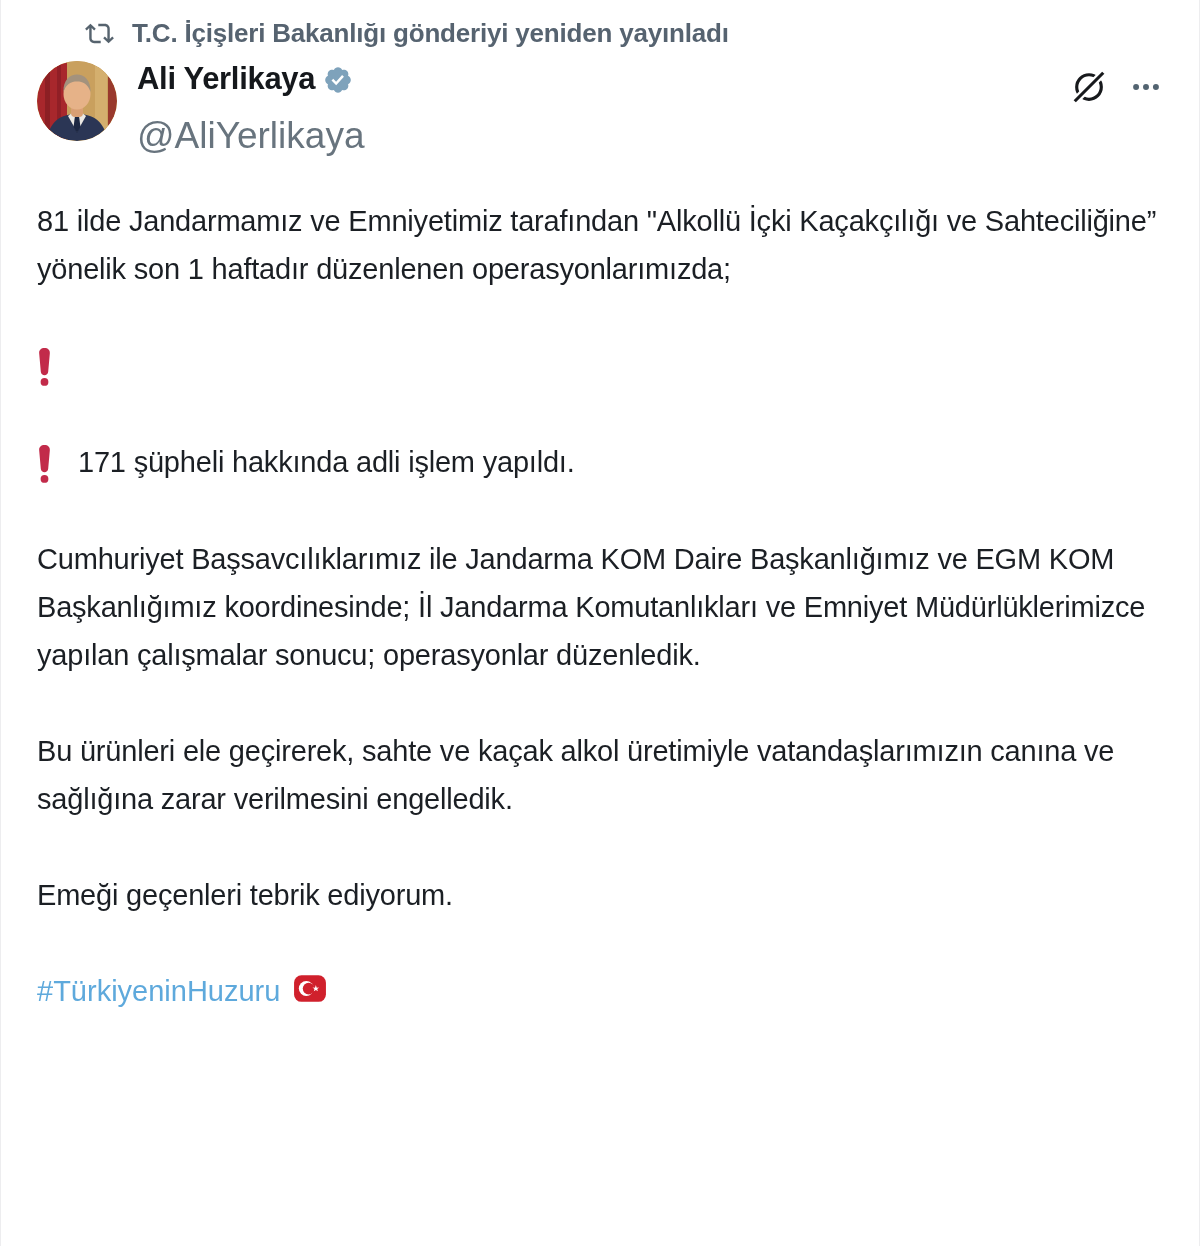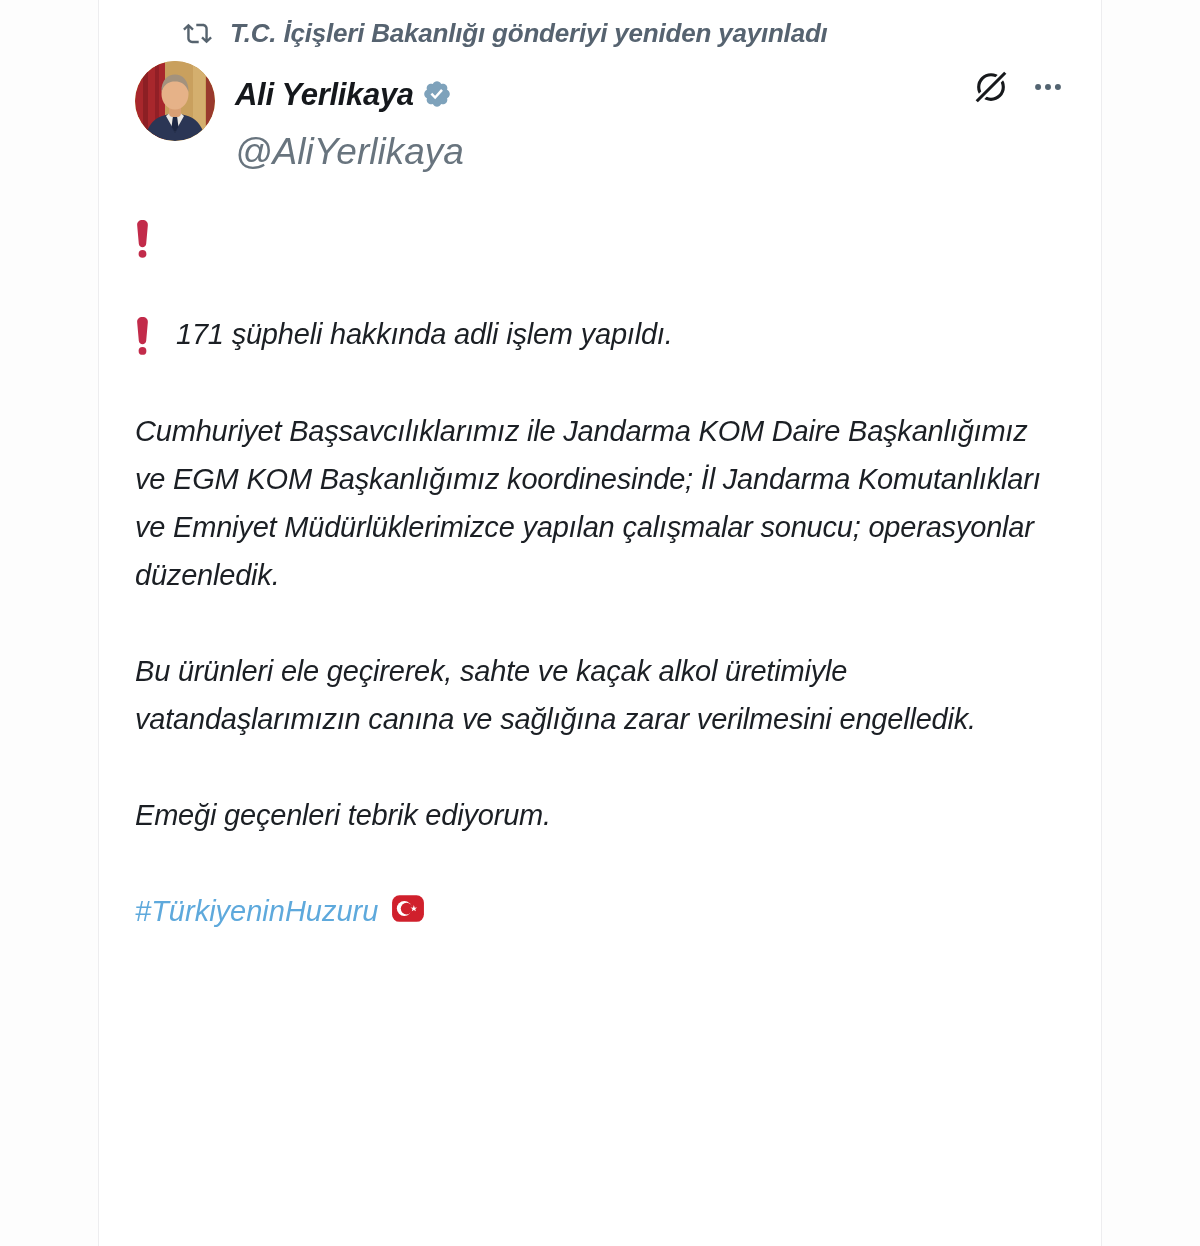--- a/index.html
+++ b/index.html
@@ -3,28 +3,27 @@
 <meta charset="utf-8">
 <style>
   * { margin: 0; padding: 0; box-sizing: border-box; }
   html, body { background: #fdfdfd; }
   body {
     font-family: "Liberation Sans", sans-serif;
     color: #16191d;
     -webkit-font-smoothing: antialiased;
   }
   .canvas {
-    width: 1004px;
+    width: 1200px;
     min-height: 1246px;
     background: #ffffff;
     position: relative;
     margin: 0 auto;
     border-left: 1px solid #ededef;
     border-right: 1px solid #ededef;
-    font-style: italic;
   }
   .inner { padding: 14px 36px 30px 36px; }
 
   
   .repost-line {
     display: flex;
     align-items: center;
     gap: 18px;
     padding-left: 48px;
     margin-top: 4px;
@@ -48,21 +47,21 @@
     width: 80px;
     height: 80px;
     border-radius: 50%;
     overflow: hidden;
     flex: 0 0 80px;
     cursor: pointer;
     background: #c9a05e;
   }
   .avatar svg { display: block; width: 80px; height: 80px; }
   .user-meta { margin-left: 20px; flex: 1 1 auto; }
-  .name-row { display: flex; align-items: flex-start; gap: 8px; margin-top: 16px; }
+  .name-row { display: flex; align-items: center; gap: 8px; margin-top: 0; }
   .display-name {
     font-size: 31px;
     font-weight: 700;
     color: #15181c;
     letter-spacing: -0.3px;
     cursor: pointer;
   }
   .verified { display: inline-flex; margin-top: 2px; }
   .handle {
     font-size: 37px;
@@ -186,20 +185,21 @@
               <circle cx="12" cy="12" r="2.1"></circle>
               <circle cx="19" cy="12" r="2.1"></circle>
             </svg>
           </span>
         </button>
       </div>
     </div>
 
     <div class="post-body">
 
+      <p class="post-text para">81 ilde Jandarmamız ve Emniyetimiz tarafından "Alkollü İçki Kaçakçılığı ve Sahteciliğine” yönelik son 1 haftadır düzenlenen operasyonlarımızda;</p>
 
       <div class="bullet-row">
         <span class="excl">
           <svg width="15" height="39" viewBox="0 0 14 38" fill="#c22b4a">
             <path d="M7 1 C10.3 1 12.5 3 12.2 6 L10.6 24 C10.4 26 8.8 27.5 7 27.5 C5.2 27.5 3.6 26 3.4 24 L1.8 6 C1.5 3 3.7 1 7 1 Z"></path>
             <circle cx="7" cy="34" r="3.8"></circle>
           </svg>
         </span>
       </div>
 

